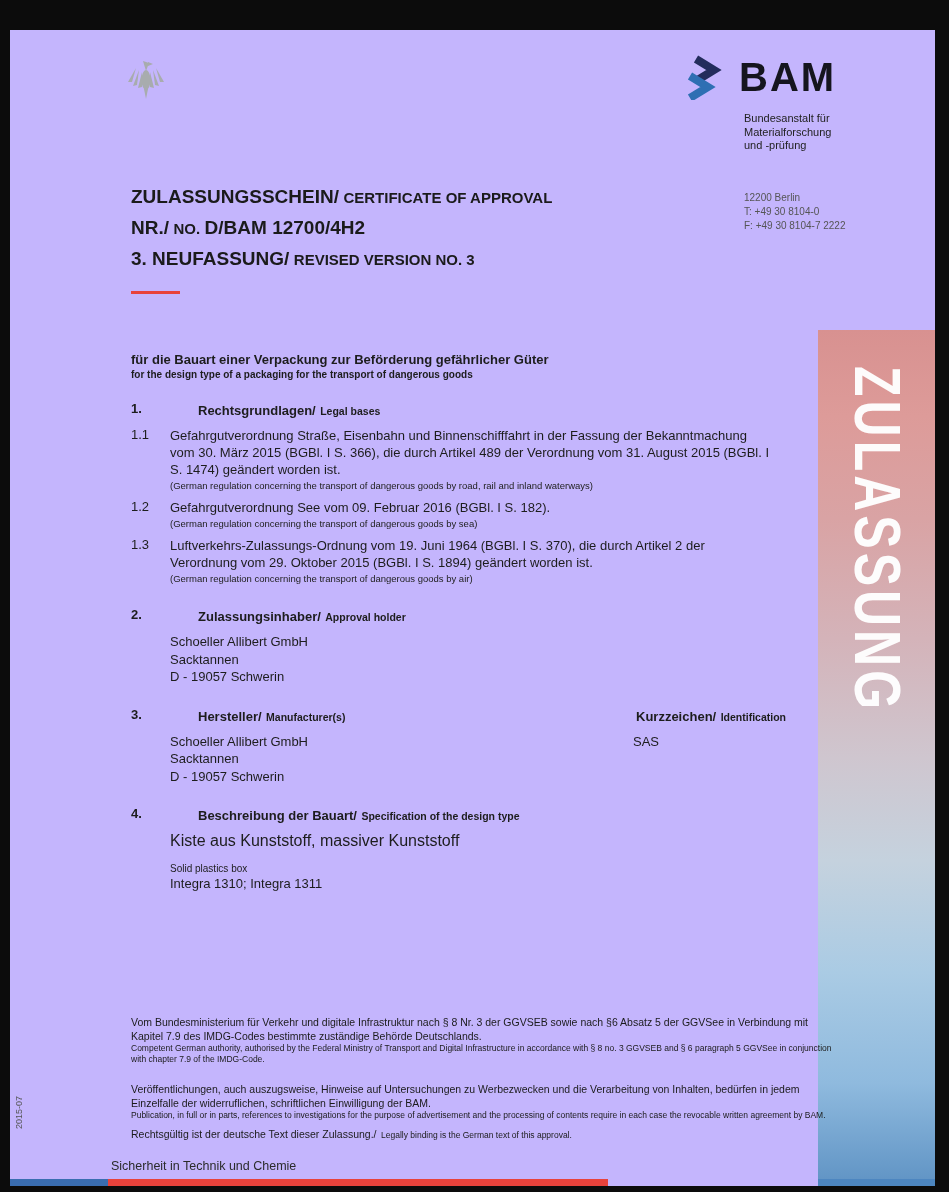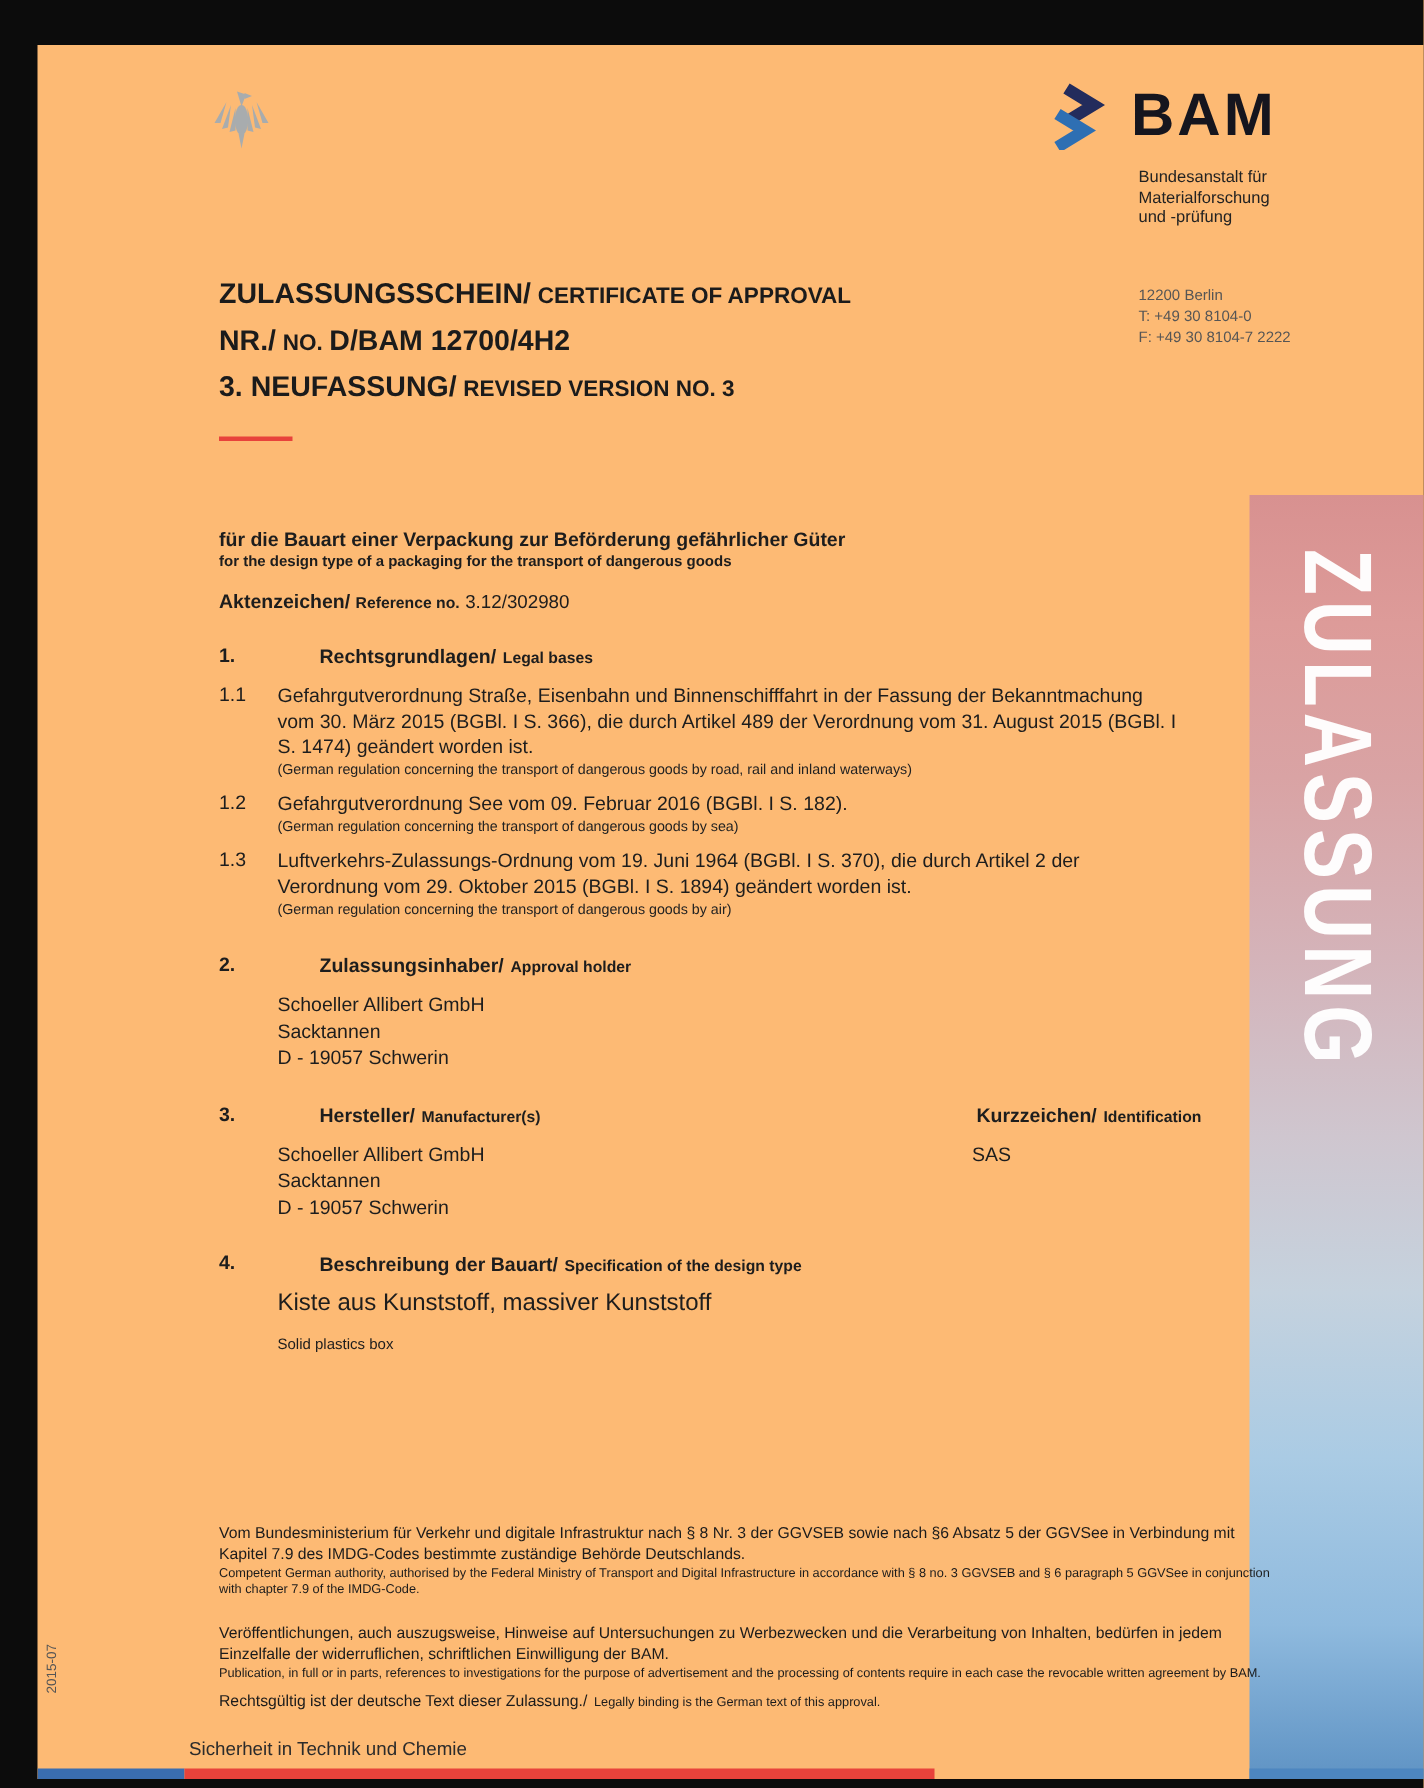--- a/index.html
+++ b/index.html
@@ -1,20 +1,20 @@
 <!DOCTYPE html>
 <html><head>
 <meta charset="utf-8">
 <style>
   html,body{margin:0;padding:0;}
   body{
     width:949px;height:1192px;position:relative;background:#0c0c0c;
     font-family:"Liberation Sans",sans-serif;color:#1d1d1d;overflow:hidden;
   }
-  .page{position:absolute;left:25px;top:30px;width:925px;height:1156px;background:#fdba74;overflow:hidden;}
+  .page{position:absolute;left:10px;top:30px;width:925px;height:1156px;background:#c4b5fd;overflow:hidden;}
 
   
   .eagle{position:absolute;left:114px;top:24px;width:44px;height:48px;}
   .brand{position:absolute;left:674px;top:24px;display:flex;align-items:flex-start;gap:9px;}
   .bam-text{font-size:40px;font-weight:700;letter-spacing:2px;color:#15151e;line-height:46px;}
   .org{position:absolute;left:734px;top:82px;font-size:11px;line-height:13.5px;color:#222;}
   .contact{position:absolute;left:734px;top:161px;font-size:10px;line-height:14px;color:#555;}
 
   
   .title-block{position:absolute;left:121px;top:152px;line-height:30px;white-space:nowrap;color:#1b1b1b;}
@@ -131,25 +131,20 @@
   </div>
   <div class="red-dash"></div>
 
   <div class="band">
     <div class="watermark">ZULASSUNG</div>
   </div>
 
   <div class="content">
     <div class="intro-de">für die Bauart einer Verpackung zur Beförderung gefährlicher Güter</div>
     <div class="intro-en">for the design type of a packaging for the transport of dangerous goods</div>
-    <div class="ref-row">
-      <span class="ref-de">Aktenzeichen/</span>
-      <span class="ref-en">Reference no.</span>
-      <span class="ref-val">3.12/302980</span>
-    </div>
 
     <div class="row sec-head">
       <span class="num">1.</span>
       <span>
         <span class="h-de">Rechtsgrundlagen/</span>
         <span class="h-en">Legal bases</span>
       </span>
     </div>
     <div class="row item">
       <span class="num">1.1</span>
@@ -207,20 +202,21 @@
     <div class="row sec-head">
       <span class="num">4.</span>
       <span>
         <span class="h-de">Beschreibung der Bauart/</span>
         <span class="h-en">Specification of the design type</span>
       </span>
     </div>
     <div class="indent">
       <div class="s4-line">Kiste aus Kunststoff, massiver Kunststoff</div>
       <div class="s4-note">Solid plastics box</div>
+      <div class="s4-val">Integra 1310; Integra 1311</div>
     </div>
   </div>
 
   <div class="footer">
     <div class="f-de">Vom Bundesministerium für Verkehr und digitale Infrastruktur nach § 8 Nr. 3 der GGVSEB sowie nach §6 Absatz 5 der GGVSee in Verbindung mit Kapitel 7.9 des IMDG-Codes bestimmte zuständige Behörde Deutschlands.</div>
     <div class="f-en">Competent German authority, authorised by the Federal Ministry of Transport and Digital Infrastructure in accordance with § 8 no. 3 GGVSEB and § 6 paragraph 5 GGVSee in conjunction with chapter 7.9 of the IMDG-Code.</div>
     <div class="f-de f-gap">Veröffentlichungen, auch auszugsweise, Hinweise auf Untersuchungen zu Werbezwecken und die Verarbeitung von Inhalten, bedürfen in jedem Einzelfalle der widerruflichen, schriftlichen Einwilligung der BAM.</div>
     <div class="f-en">Publication, in full or in parts, references to investigations for the purpose of advertisement and the processing of contents require in each case the revocable written agreement by BAM.</div>
     <div class="f-last">
       <span class="f-de">Rechtsgültig ist der deutsche Text dieser Zulassung./</span>

